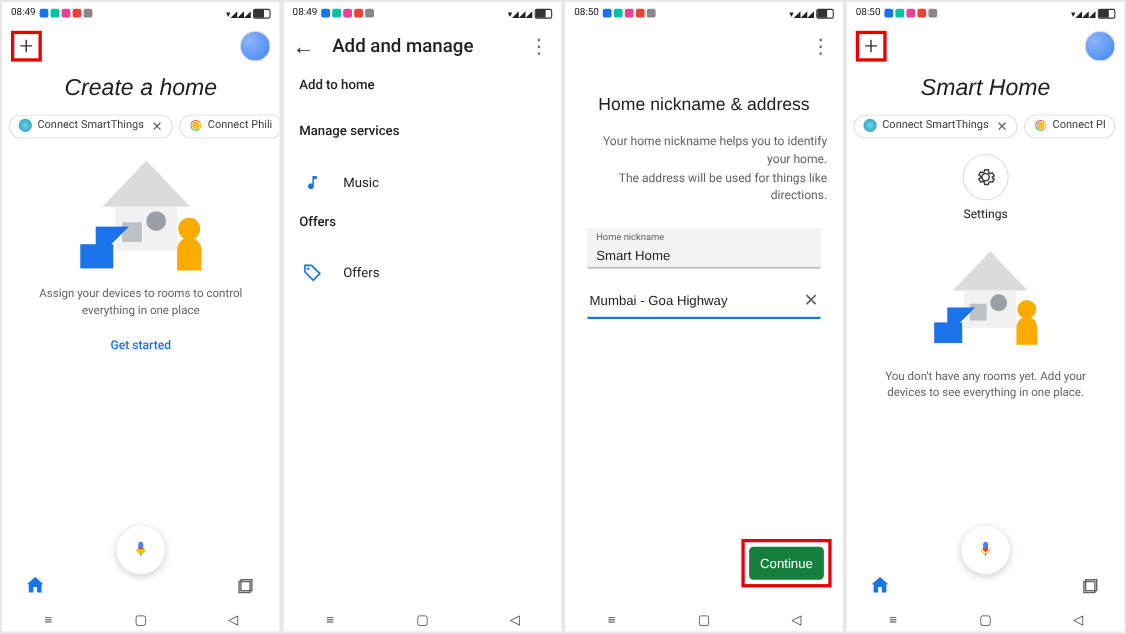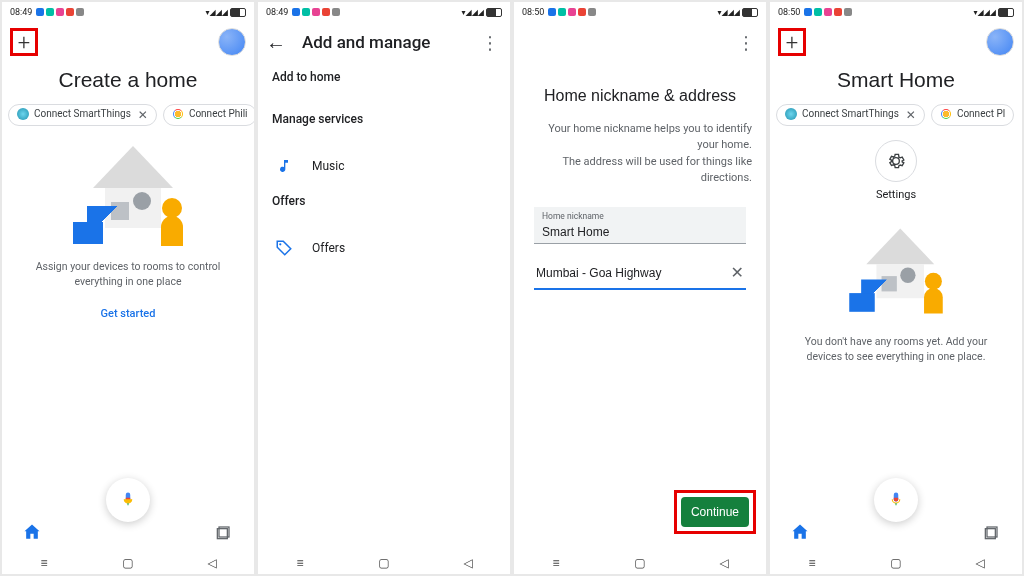--- a/index.html
+++ b/index.html
@@ -16,21 +16,21 @@
   .i-teal { background: #00bfa5; }
   .i-grey { background: #888; }
   .battery { width: 16px; height: 9px; border: 1px solid #333; border-radius: 2px; position: relative; }
   .battery::after { content: ''; width: 9px; height: 7px; background: #333; position: absolute; top: 0; left: 0; }
   .signal { font-size: 8px; letter-spacing: -1px; }
 
   .topbar { height: 40px; display: flex; align-items: center; padding: 0 8px; justify-content: space-between; position: relative; }
   .plus-btn { width: 28px; height: 28px; display: flex; align-items: center; justify-content: center; font-size: 22px; font-weight: 300; color: #333; }
   .red-box { border: 3px solid #e60000; }
   .avatar { width: 28px; height: 28px; border-radius: 50%; background: radial-gradient(circle at 30% 30%, #8ab4f8, #4285f4); border: 1px solid #ddd; }
-  .heading { font-size: 21px; font-weight: 400; text-align: center; color: #202124; margin: 6px 0 12px; font-family: 'Google Sans', 'Segoe UI', Arial; }
+  .heading { font-size: 21px; font-weight: 400; text-align: center; color: #202124; margin: 6px 0 12px; font-family: 'Google Sans', 'Segoe UI', Arial; font-style: italic; }
   .chips { display: flex; gap: 6px; padding: 0 6px; margin-bottom: 10px; overflow: hidden; }
   .chip { border: 1px solid #dadce0; border-radius: 16px; padding: 3px 8px; font-size: 10px; display: flex; gap: 5px; white-space: nowrap; color: #3c4043; }
   .chip-ic { width: 12px; height: 12px; border-radius: 50%; display: inline-block; }
   .st { background: radial-gradient(circle, #6dd5ed, #2193b0); }
   .ph { background: radial-gradient(circle, #fdbb2d 40%, #fff 41%); position: relative; }
   .ph::after { content:''; position:absolute; inset:1px; border-radius:50%; border:1.5px solid transparent; border-top-color:#f44; border-right-color:#fb0; border-bottom-color:#4c4; border-left-color:#48f; }
   .chip-x { font-size: 12px; color: #5f6368; margin-left: 2px; }
 
   .illust { width: 130px; height: 100px; margin: 10px auto 14px; position: relative; }
   .illust .house { position: absolute; left: 30px; top: 0; width: 0; height: 0; border-left: 40px solid transparent; border-right: 40px solid transparent; border-bottom: 42px solid #dbdbdb; }

